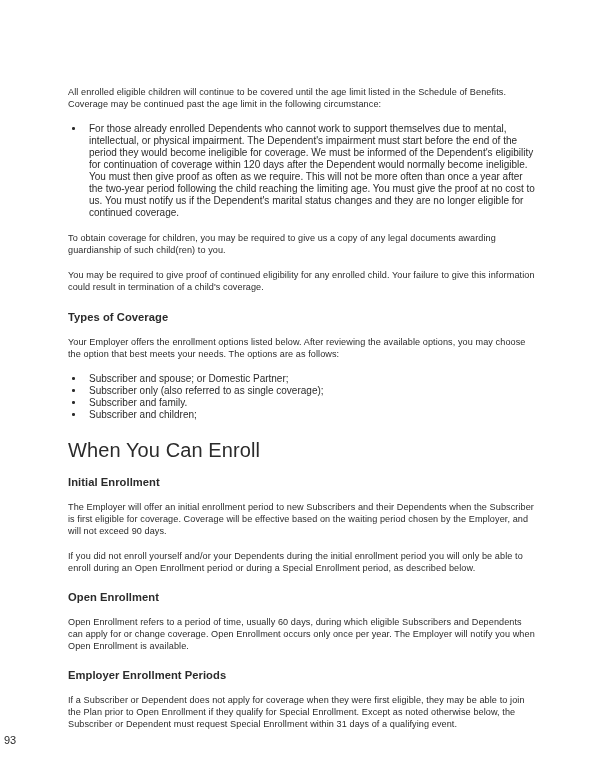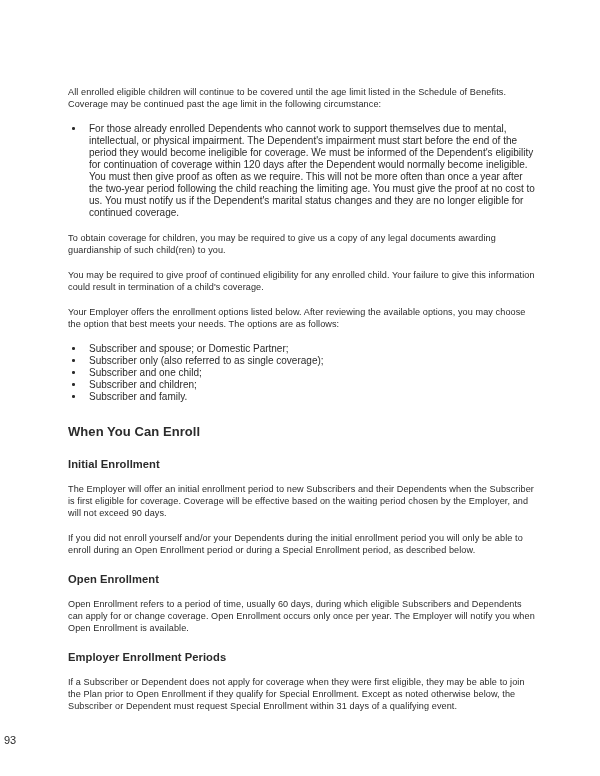--- a/index.html
+++ b/index.html
@@ -32,23 +32,23 @@
   }
   p.body-text {
     margin: 0 0 13px 0;
     font-size: 9.1px;
     line-height: 12.0px;
     text-align: left;
     letter-spacing: 0.01em;
   }
   h1.major-heading {
     margin: 20px 0 13px 0;
-    font-size: 13px;
+    font-size: 20px;
     line-height: 18px;
-    font-weight: bold;
+    font-weight: normal;
     letter-spacing: 0.005em;
   }
   h2.sub-heading {
     margin: 16px 0 12px 0;
     font-size: 11.2px;
     line-height: 14px;
     font-weight: bold;
     letter-spacing: 0.005em;
   }
   h2.sub-heading.first-sub {
@@ -106,43 +106,40 @@
       <li>
         <span class="dot"></span>
         <span>For those already enrolled Dependents who cannot work to support themselves due to mental, intellectual, or physical impairment.  The Dependent's impairment must start before the end of the period they would become ineligible for coverage.  We must be informed of the Dependent's eligibility for continuation of coverage within 120 days after the Dependent would normally become ineligible.  You must then give proof as often as we require.  This will not be more often than once a year after the two-year period following the child reaching the limiting age.  You must give the proof at no cost to us.  You must notify us if the Dependent's marital status changes and they are no longer eligible for continued coverage.</span>
       </li>
     </ul>
 
     <p class="body-text">To obtain coverage for children, you may be required to give us a copy of any legal documents awarding guardianship of such child(ren) to you.</p>
 
     <p class="body-text">You may be required to give proof of continued eligibility for any enrolled child.  Your failure to give this information could result in termination of a child's coverage.</p>
 
+    <h2 class="sub-heading first-sub">Types of Coverage</h2>
 
     <p class="body-text">Your Employer offers the enrollment options listed below. After reviewing the available options, you may choose the option that best meets your needs. The options are as follows:</p>
 
     <ul class="bullets spaced">
       <li>
         <span class="dot"></span>
         <span>Subscriber and spouse;  or Domestic Partner;</span>
       </li>
       <li>
         <span class="dot"></span>
         <span>Subscriber only (also referred to as single coverage);</span>
       </li>
       <li>
         <span class="dot"></span>
-        <span>Subscriber and one child;</span>
+        <span>Subscriber and family.</span>
       </li>
       <li>
         <span class="dot"></span>
         <span>Subscriber and children;</span>
-      </li>
-      <li>
-        <span class="dot"></span>
-        <span>Subscriber and family.</span>
       </li>
     </ul>
 
     <h1 class="major-heading">When You Can Enroll</h1>
 
     <h2 class="sub-heading">Initial Enrollment</h2>
 
     <p class="body-text">The Employer will offer an initial enrollment period to new Subscribers and their Dependents when the Subscriber is first eligible for coverage.   Coverage will be effective based on the waiting period chosen by the Employer, and will not exceed 90 days.</p>
 
     <p class="body-text">If you did not enroll yourself and/or your Dependents during the initial enrollment period you will only be able to enroll during an Open Enrollment period or during a Special Enrollment period, as described below.</p>

